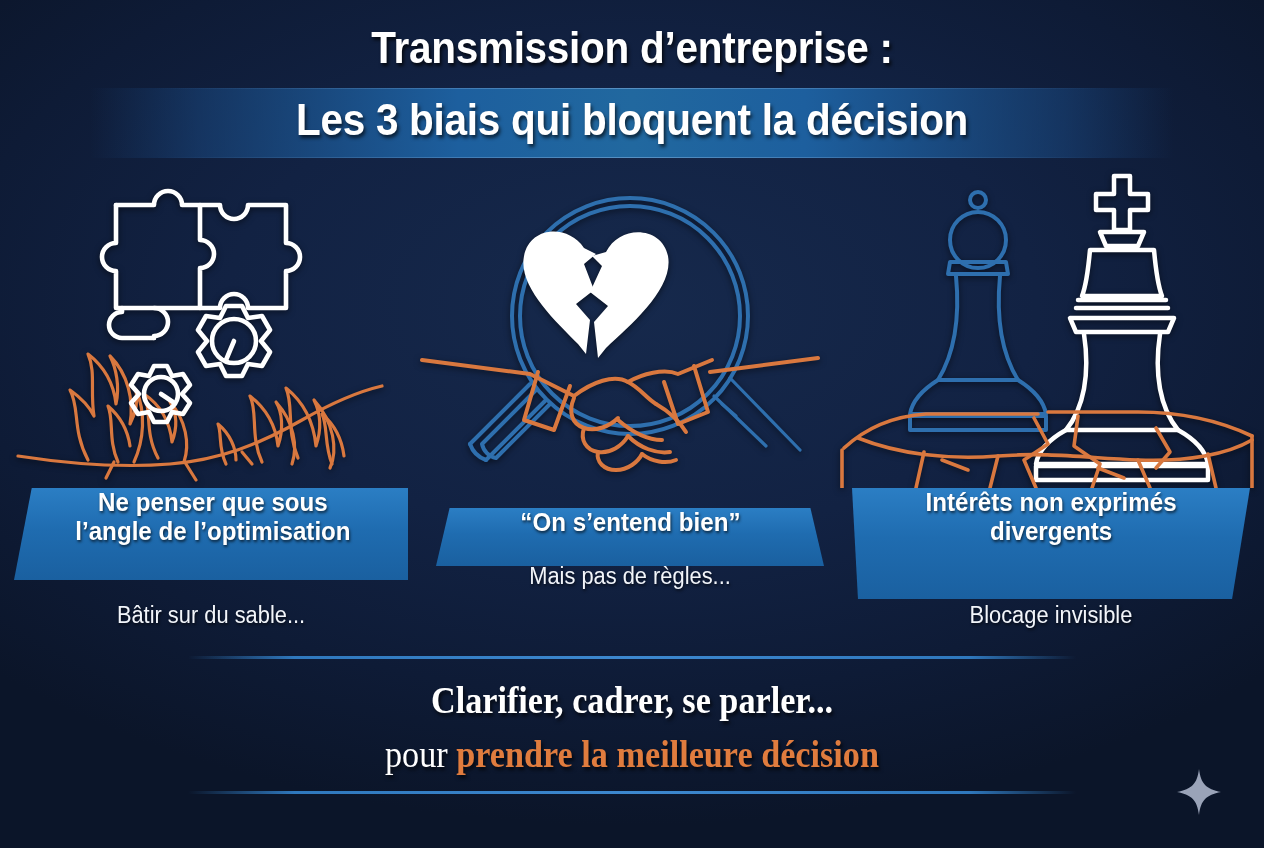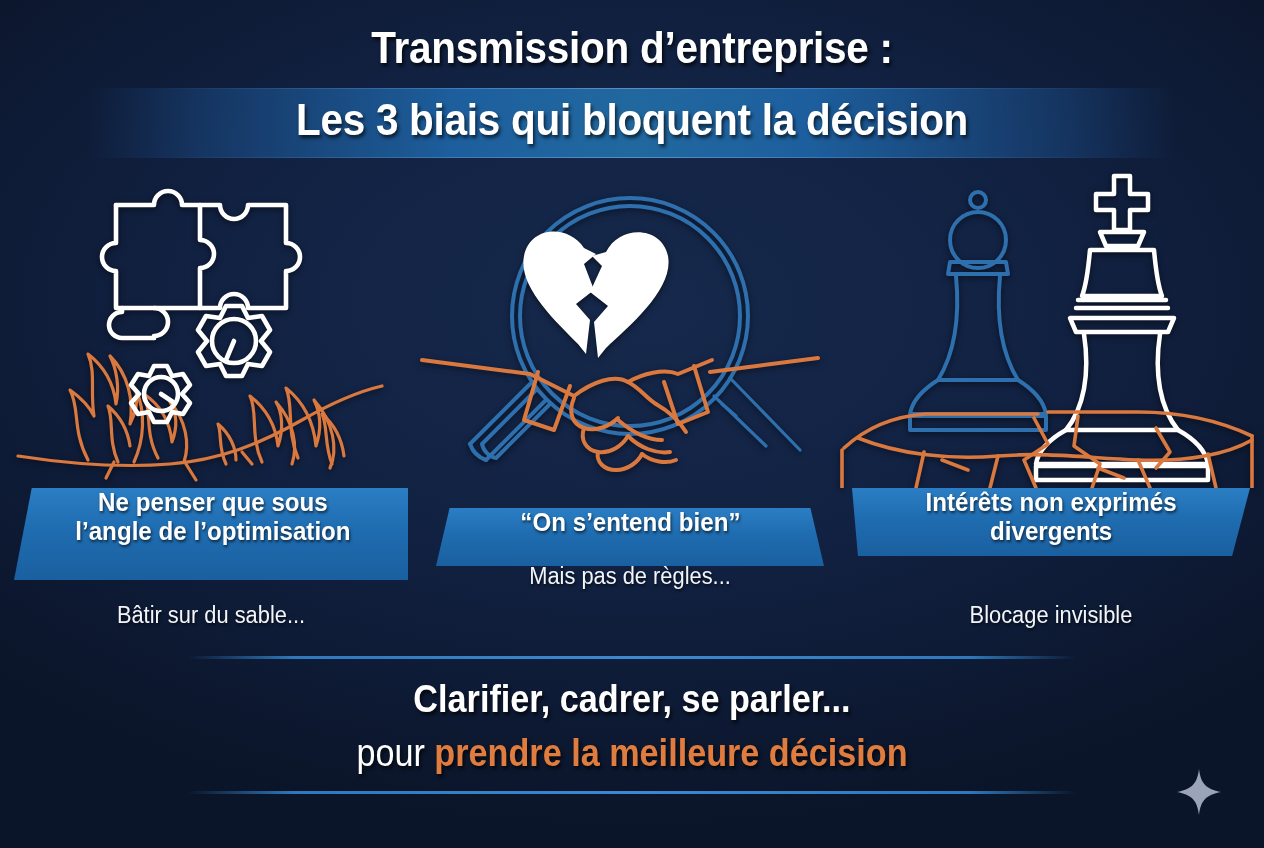--- a/index.html
+++ b/index.html
@@ -89,39 +89,39 @@
   #banner-1 .btxt { font-size:26px; padding:0 12px 0 16px; }
 
   #banner-2 {
     left:436px; top:488px; width:388px; height:58px;
     clip-path:polygon(3.5% 0%, 96.5% 0%, 100% 100%, 0% 100%);
     margin-top:20px;
   }
   #banner-2 .btxt { font-size:26px; }
 
   #banner-3 {
-    left:852px; top:488px; width:398px; height:68px;
+    left:852px; top:488px; width:398px; height:111px;
     clip-path:polygon(0% 0%, 100% 0%, 95.5% 100%, 1.5% 100%);
   }
   #banner-3 .btxt { font-size:26px; padding:0 14px; }
 
   
   .subcap {
     position:absolute; text-align:center;
     color:#f2f5fa; font-size:23px; font-weight:normal;
     transform:scaleX(0.95);
     text-shadow:1px 2px 3px rgba(0,0,0,.6);
     white-space:nowrap;
   }
   #sub-1 { left:14px;  top:602px; width:394px; }
   #sub-2 { left:436px; top:563px; width:388px; }
   #sub-3 { left:852px; top:602px; width:398px; }
 
   
-  #footer { position:absolute; left:0; top:648px; width:1024px; height:160px; }
+  #footer { position:absolute; left:0; top:648px; width:1024px; height:160px;font-family:Liberation Serif, serif; }
   .rule {
     position:absolute; left:188px; width:888px; height:3px;
     background:linear-gradient(90deg, rgba(40,105,175,0) 0%, #2f78bd 12%, #3d88cf 50%, #2f78bd 88%, rgba(40,105,175,0) 100%);
   }
   #rule-top    { top:8px; }
   #rule-bottom { top:143px; }
 
   .foot-line {
     position:absolute; left:0; width:1264px; text-align:center;
     white-space:nowrap;

